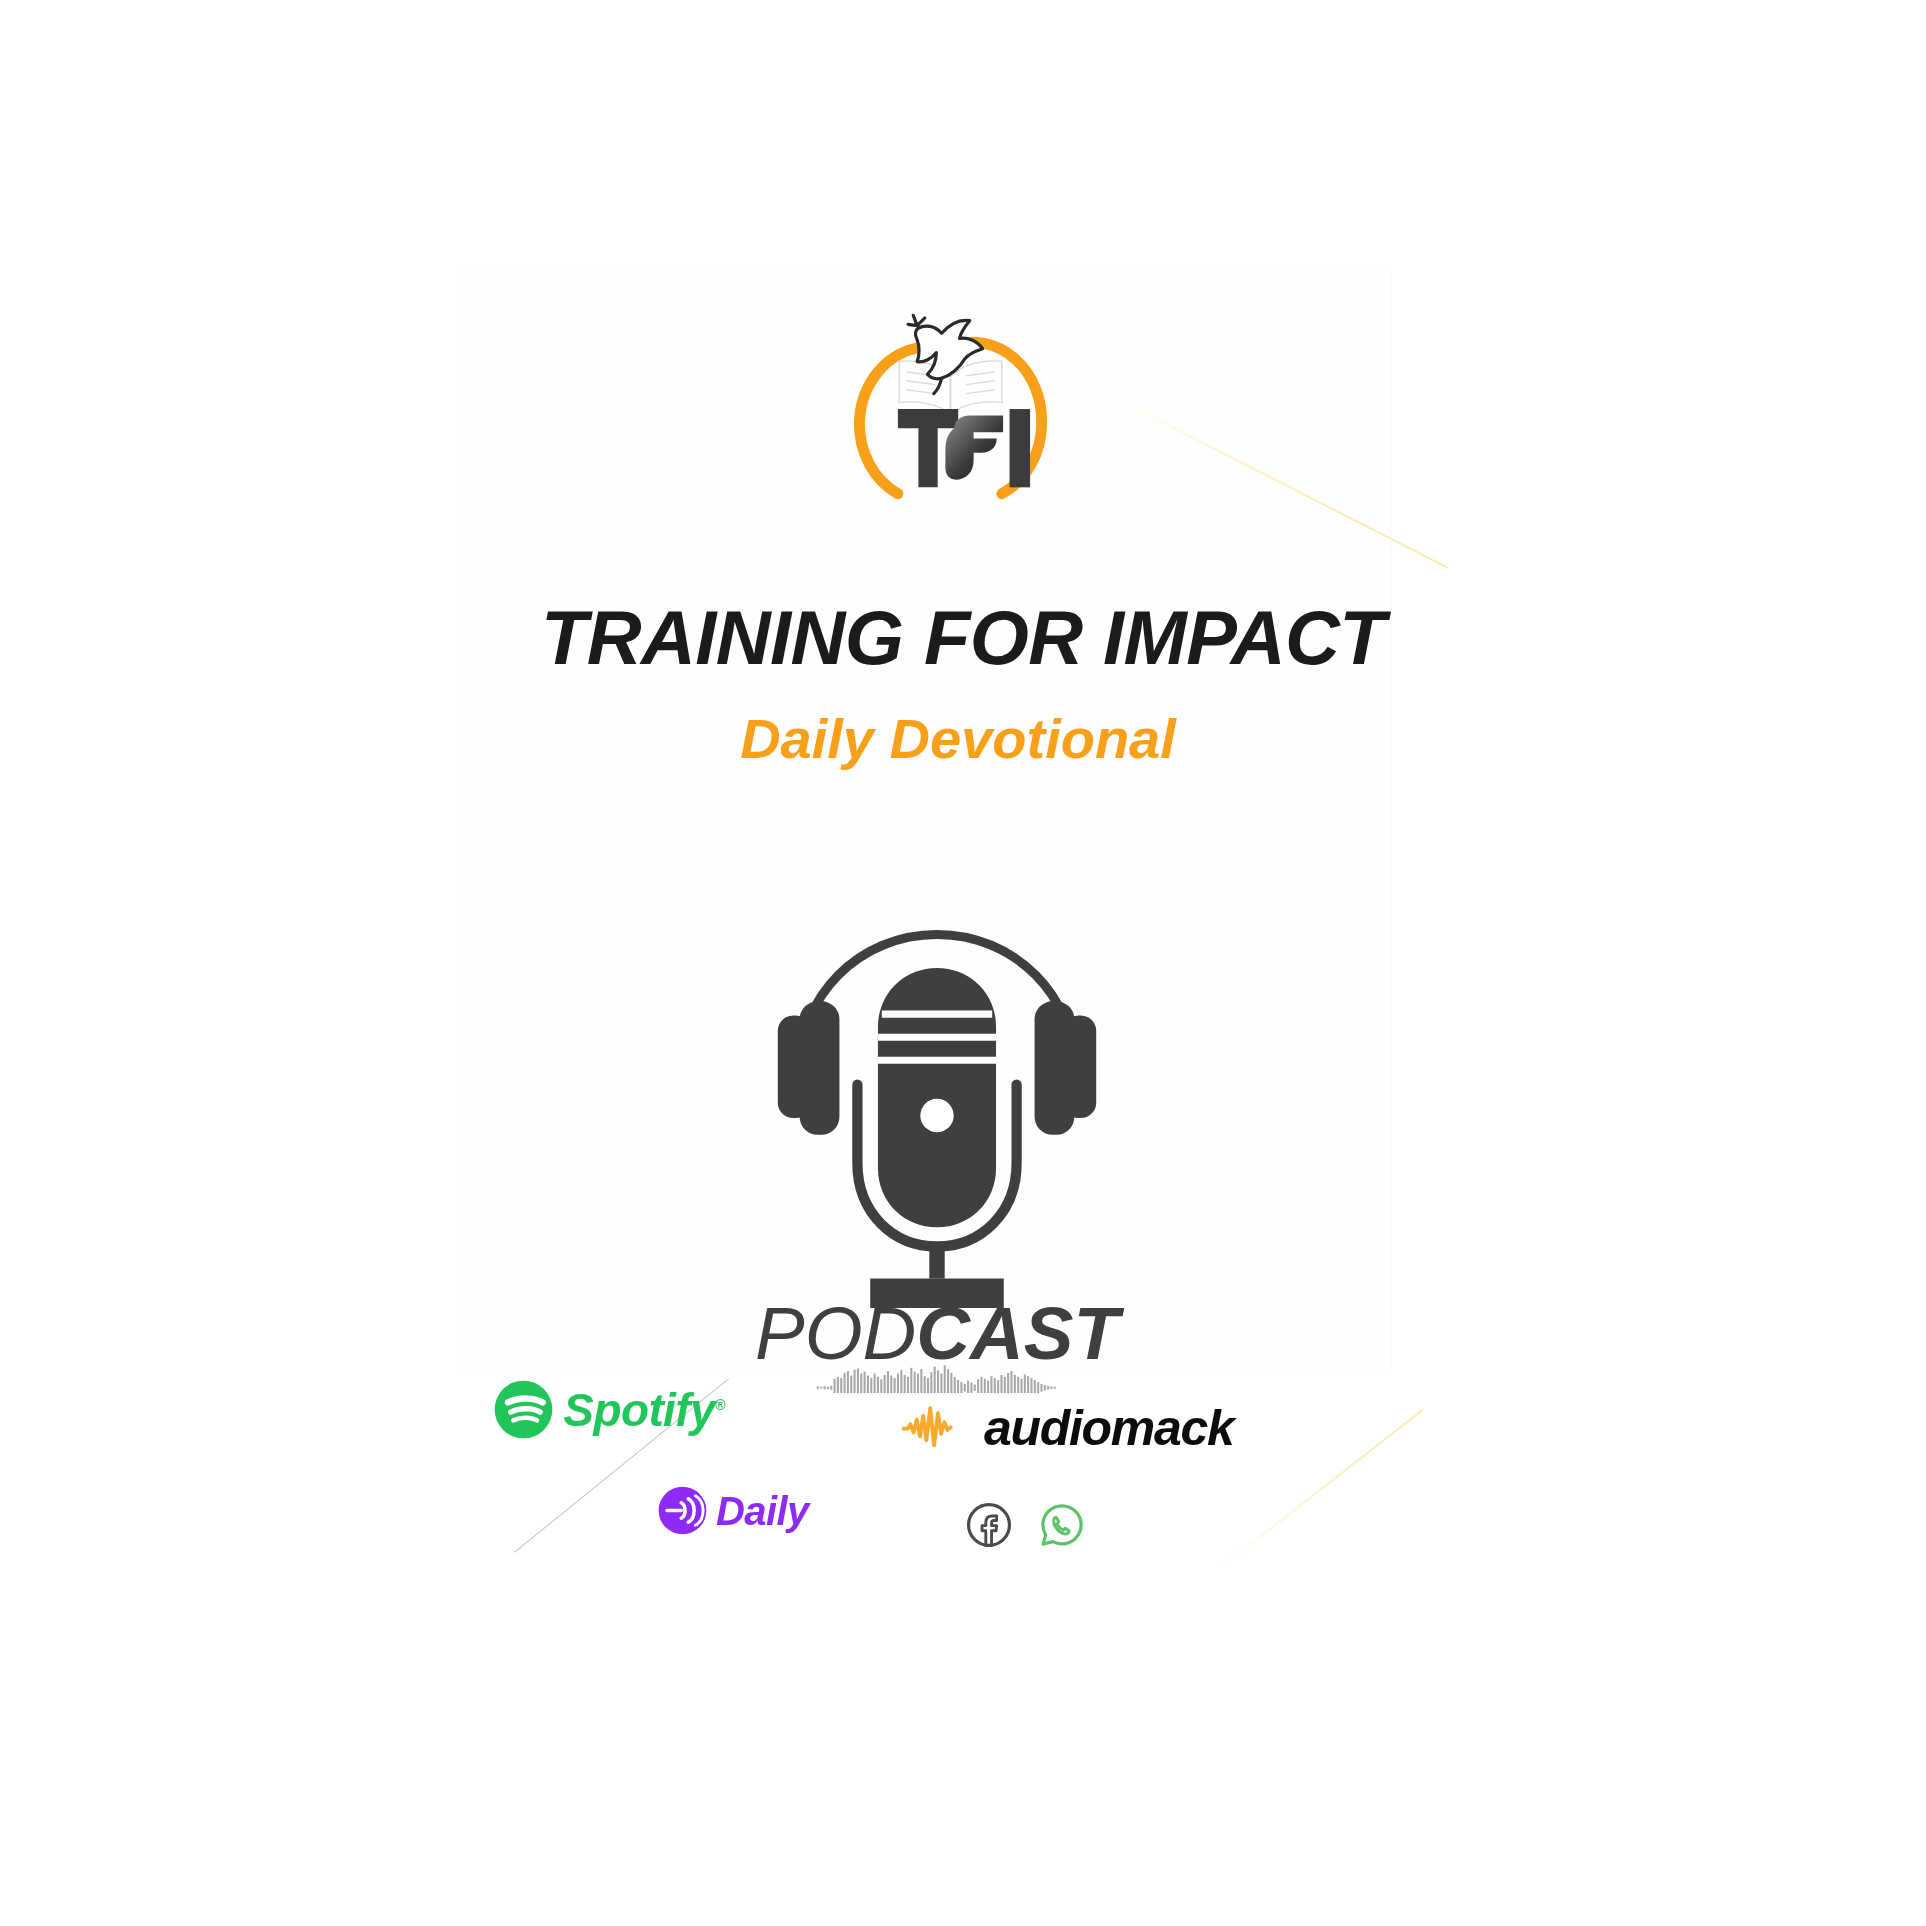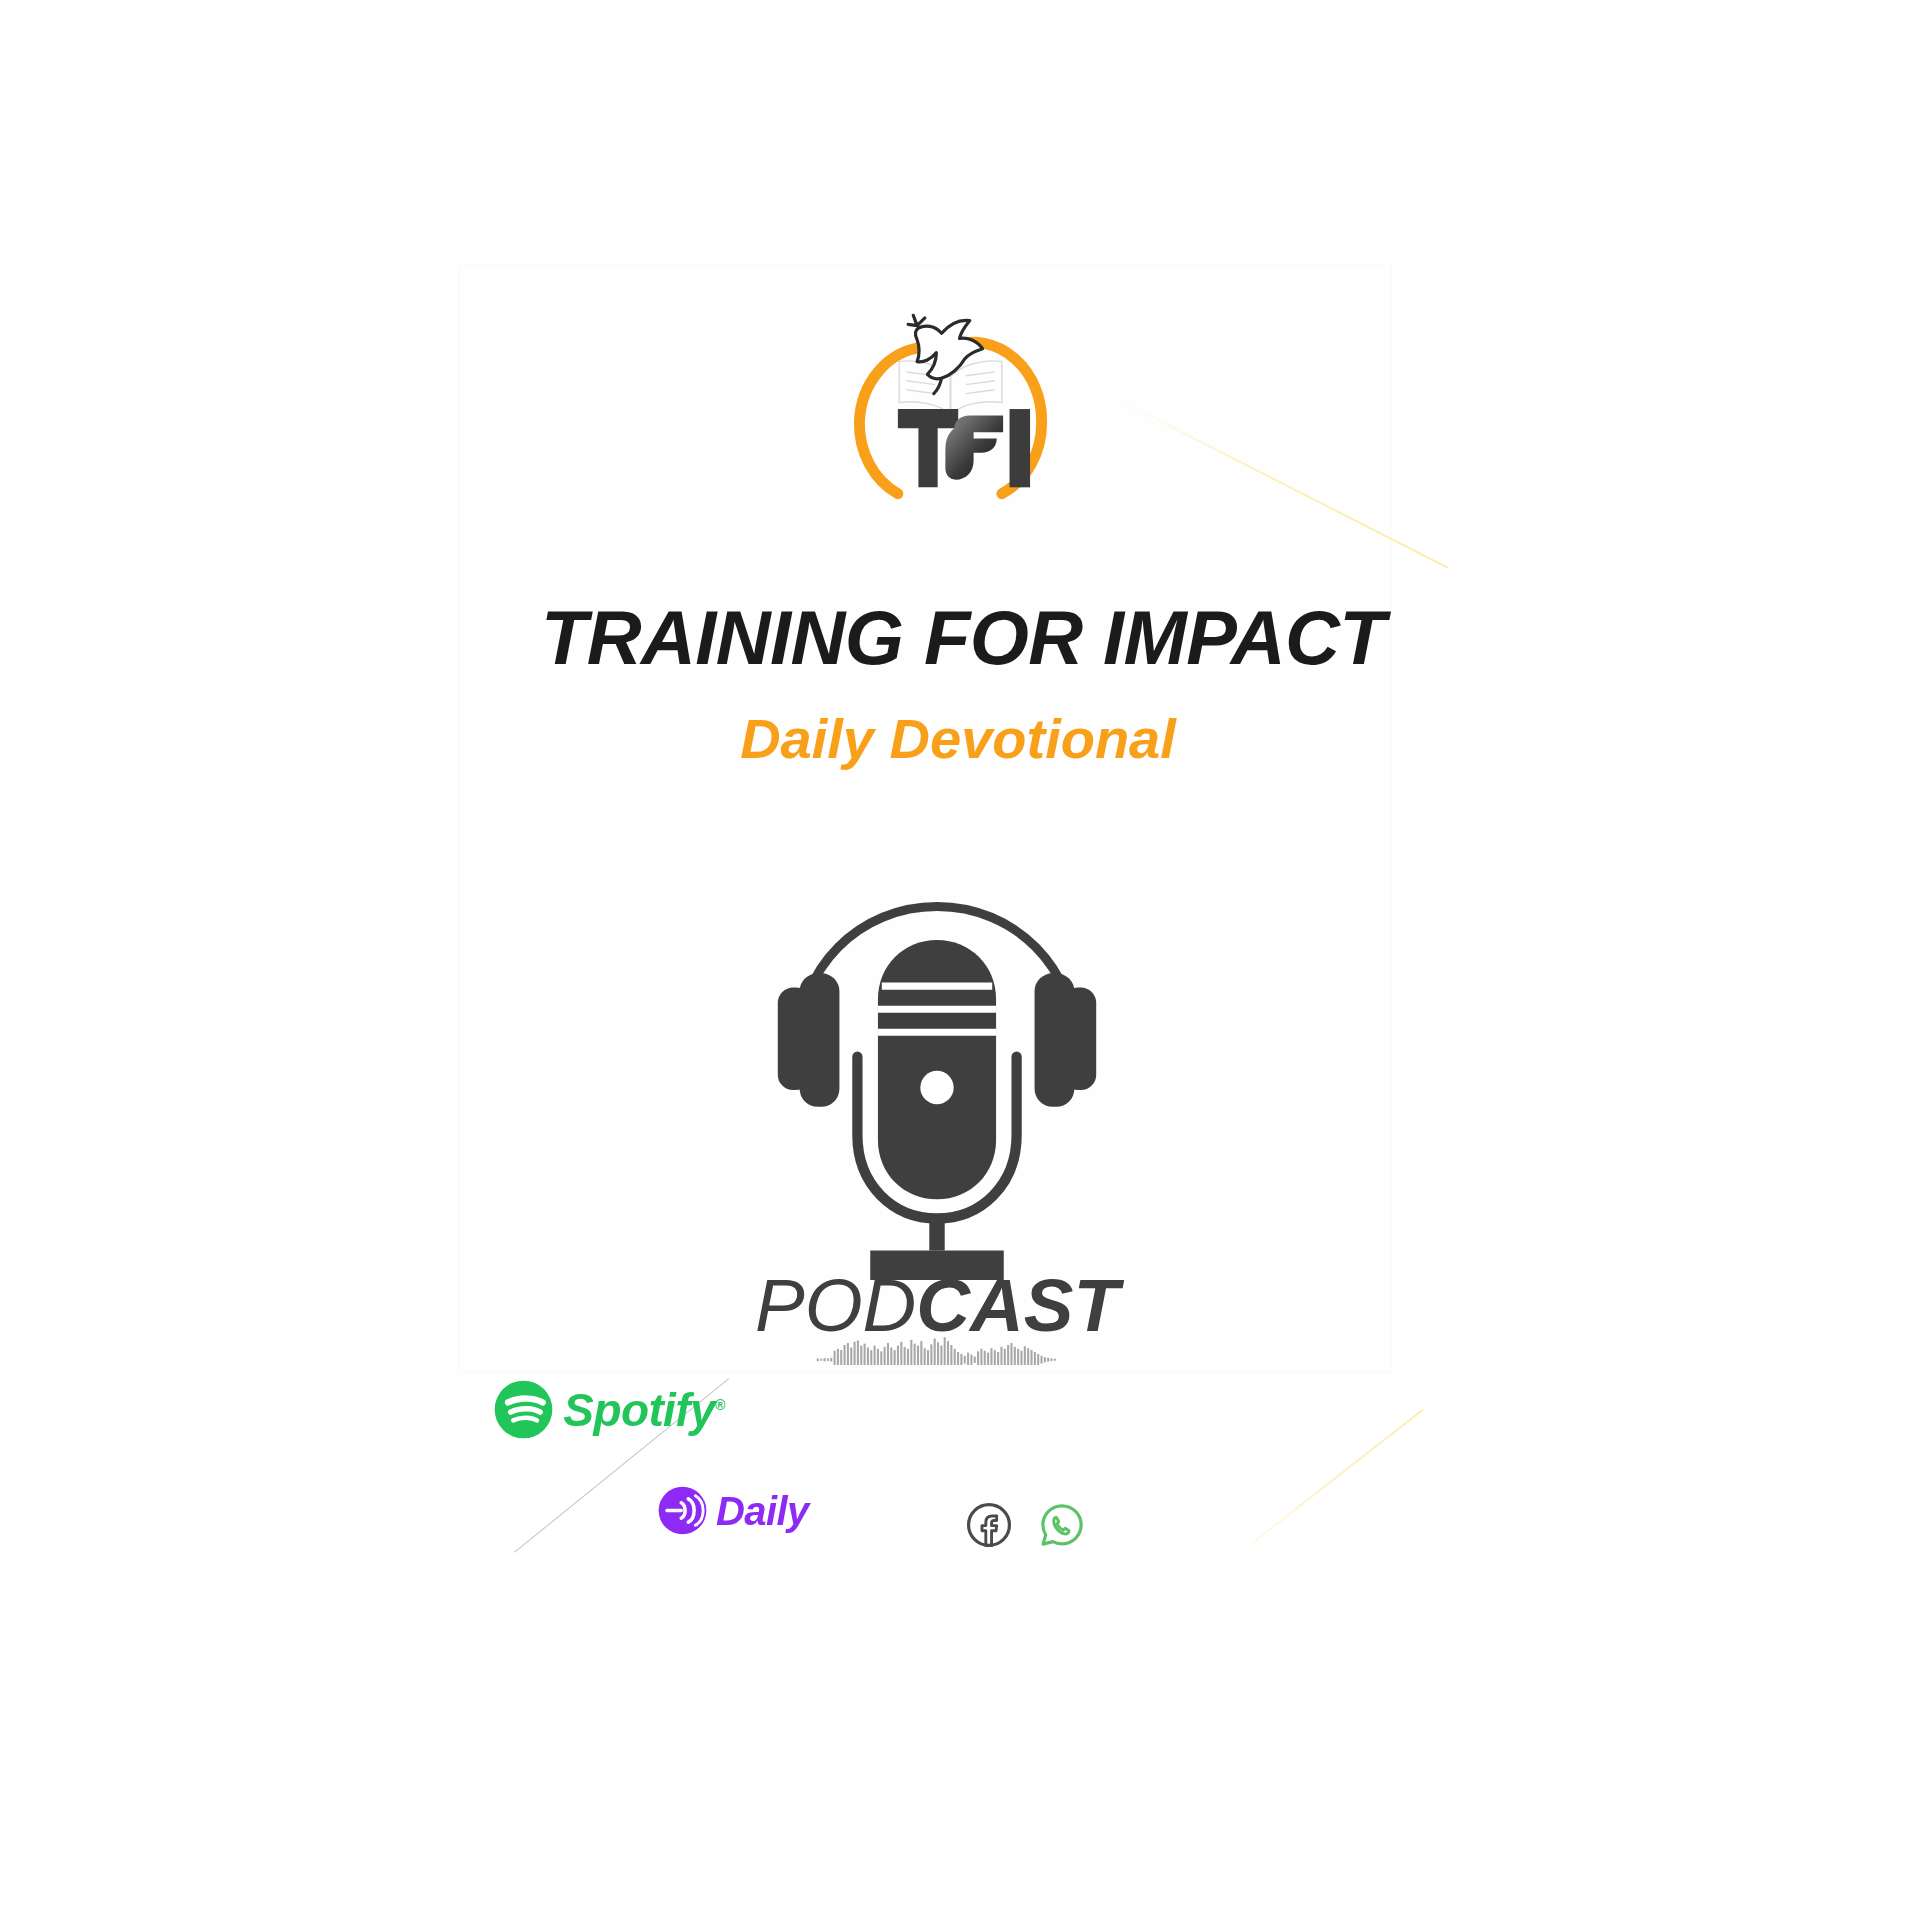--- a/index.html
+++ b/index.html
@@ -80,21 +80,21 @@
     font-size:56px;
     font-weight:700;
     color:#f9a01b;
     font-family:"Liberation Sans", sans-serif;
     white-space:nowrap;
   }
 
   
   #podcast-mark{
     position:absolute;
-    left:738px;top:864px;
+    left:738px;top:892px;
     width:398px;height:501px;
   }
   #podcast-mark svg{display:block;width:398px;height:501px;}
 
   
   .plat{position:absolute;display:flex;align-items:center;}
   #plat-spotify{left:494px;top:1380px;}
   #plat-anchor{left:658px;top:1486px;}
   #plat-audiomack{left:902px;top:1403px;}
   #social-row{position:absolute;left:966px;top:1502px;display:flex;align-items:center;gap:27px;}
@@ -304,20 +304,28 @@
       <g fill="none" stroke="#ffffff" stroke-width="5.5" stroke-linecap="round">
         <line x1="14" y1="38" x2="36" y2="38"></line>
         <path d="M36 26 C44 30 44 46 36 50"></path>
         <path d="M47 20 C59 26 59 50 47 56"></path>
         <path d="M58 15 C74 24 74 52 58 61" stroke-width="4.5"></path>
       </g>
     </svg>
     <span class="wordmark" id="anchor-word">Daily</span>
   </div>
 
+  <div class="plat" id="plat-audiomack">
+    <svg width="68" height="50" viewBox="0 0 106 78">
+      <g fill="none" stroke="#f7a92b" stroke-width="6" stroke-linecap="round" stroke-linejoin="round">
+        <path d="M2 40 L9 40 L13 33 L18 46 L23 26 L28 52 L33 20 L38 58 L44 8 L50 66 L56 16 L61 48 L66 30 L71 42 L76 38"></path>
+      </g>
+    </svg>
+    <span class="wordmark" id="audiomack-word">audiomack</span>
+  </div>
 
   <div id="social-row">
     <svg width="46" height="46" viewBox="0 0 72 72">
       <circle cx="36" cy="36" r="32" fill="none" stroke="#4b4b4b" stroke-width="5"></circle>
       <path d="M41 22 C34 22 31 26 31 32 L31 37 L25 37 L25 45 L31 45 L31 68 L40 68 L40 45 L47 45 L48 37 L40 37 L40 33 C40 30 41 29 44 29 L48 29 L48 22 Z" fill="none" stroke="#4b4b4b" stroke-width="4.5" stroke-linejoin="round"></path>
     </svg>
     <svg width="46" height="46" viewBox="0 0 72 72">
       <path d="M36 6 C19.5 6 6 19.3 6 35.7 C6 41.4 7.6 46.8 10.5 51.4 L6.4 66 L21.6 62 C26 64.4 31 65.6 36 65.6
                C52.5 65.6 66 52.2 66 35.8 C66 19.3 52.5 6 36 6 Z" fill="none" stroke="#5cc268" stroke-width="5" stroke-linejoin="round"></path>
       <path d="M27 24 C25 24 23 26 23 30 C23 38 31 48 40 50 C44 50.8 47 48 47 45 L41 41 L38 44 C34 42 30 38 28 34 L31 31 Z" fill="none" stroke="#5cc268" stroke-width="4.5" stroke-linejoin="round"></path>

